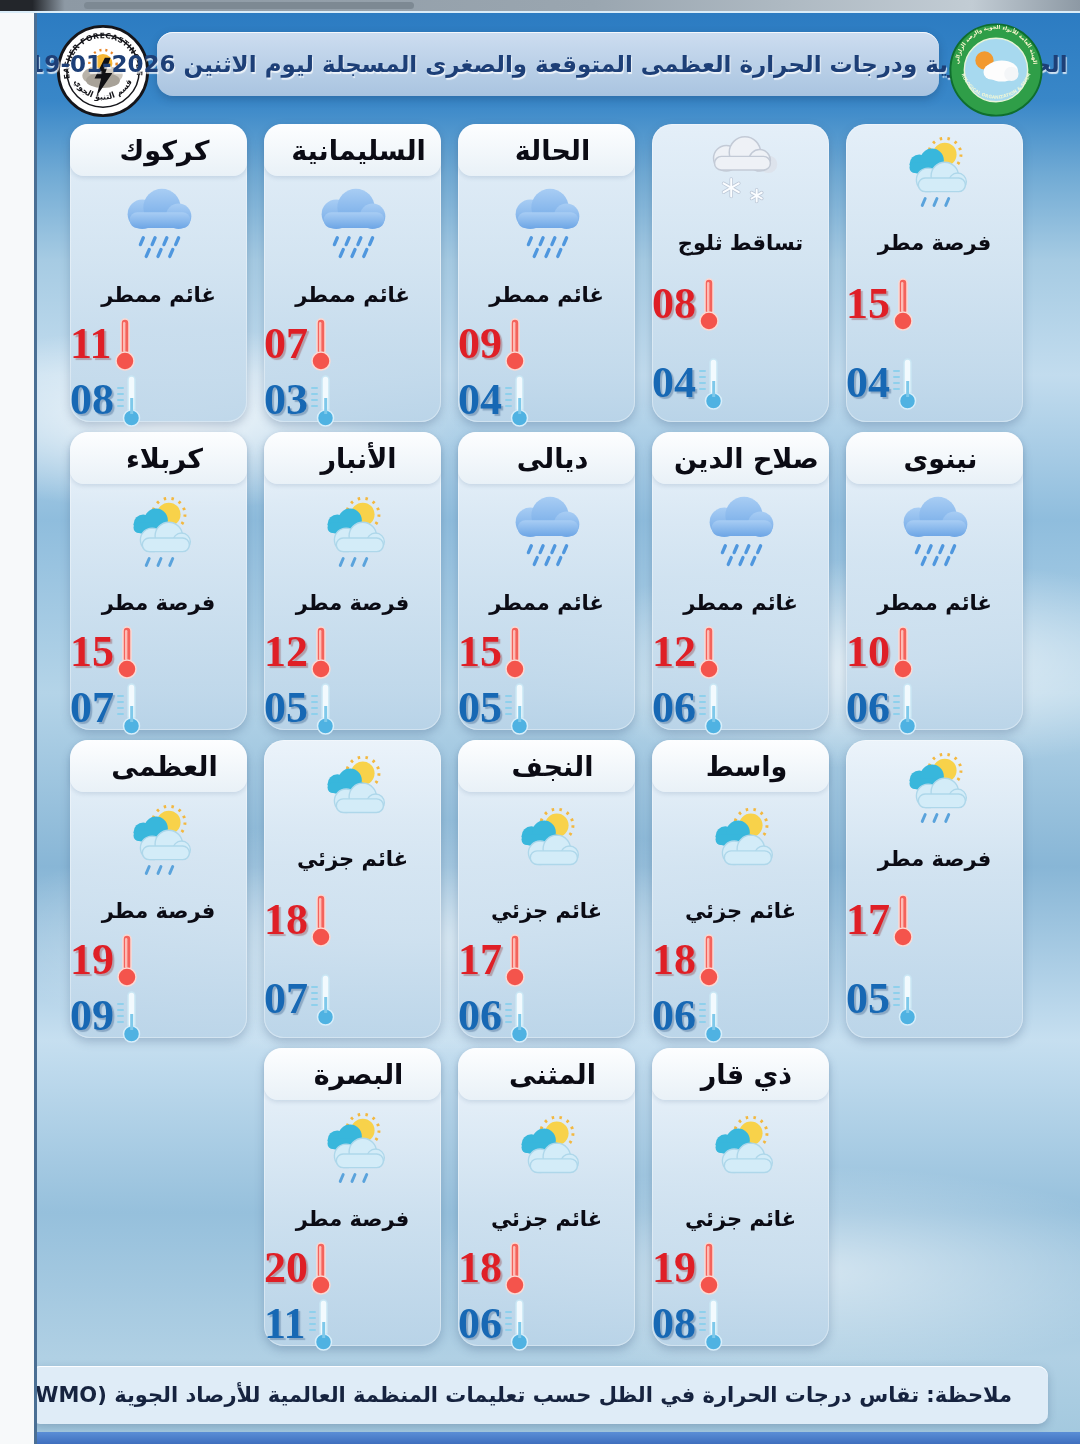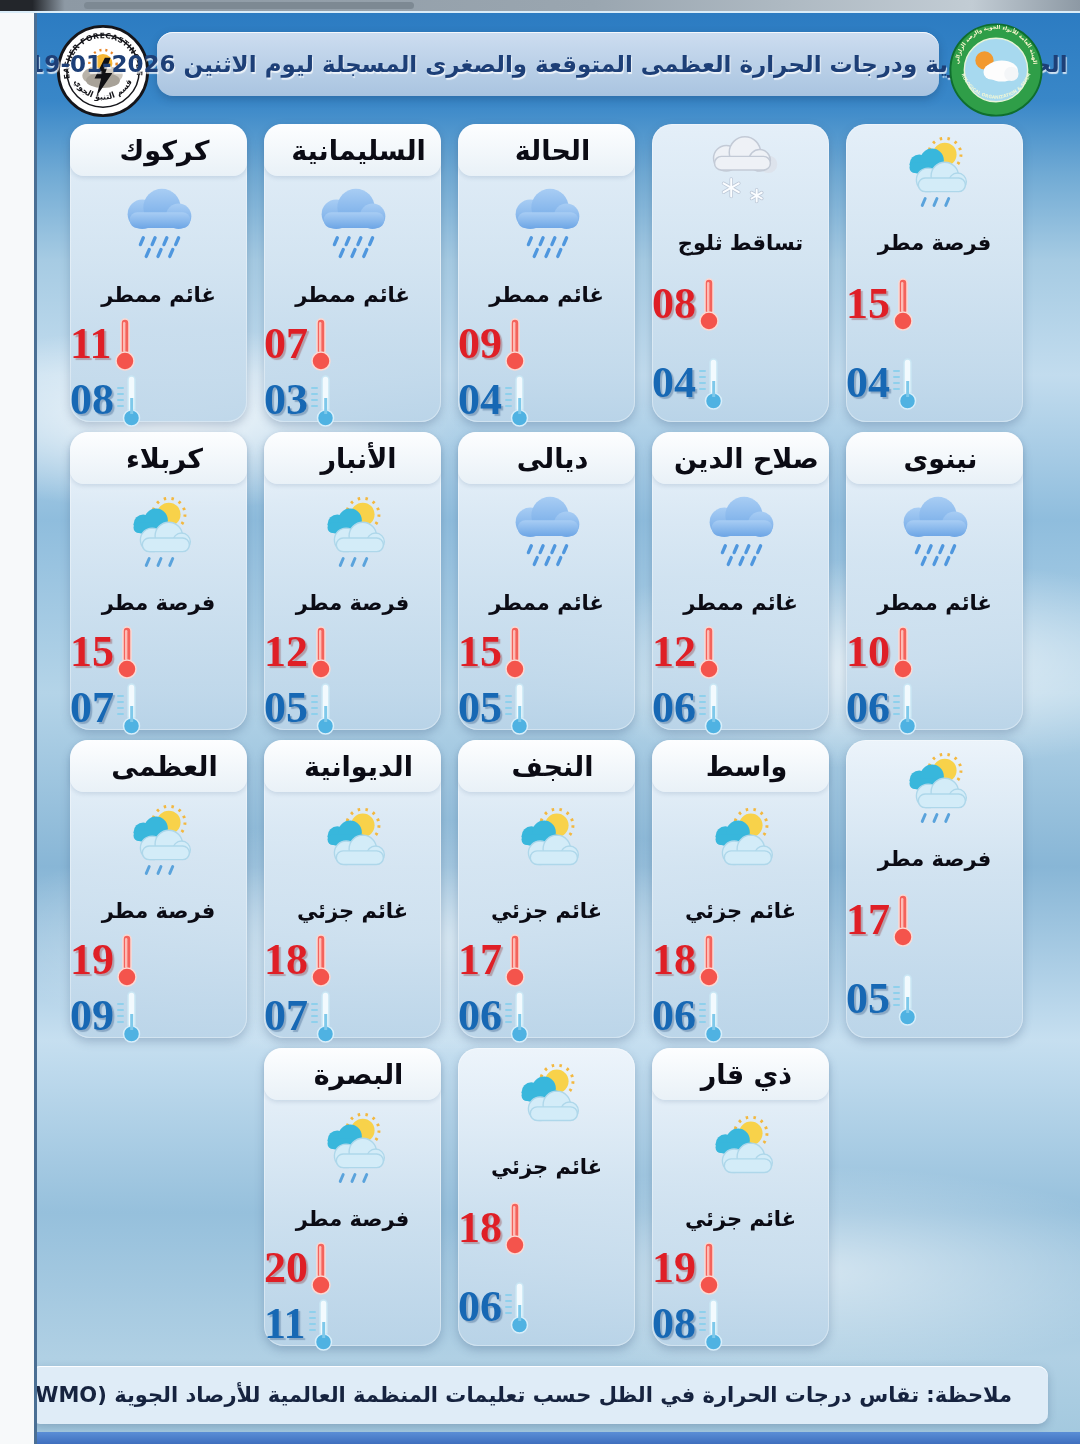--- a/index.html
+++ b/index.html
@@ -837,23 +837,20 @@
                 <line x1="4" y1="34" x2="9" y2="34"></line>
           </g>
           <rect x="14" y="4" width="7" height="36" rx="3.5" fill="#f2fafe" stroke="#c9e6f4" stroke-width="1.5"></rect>
           <circle cx="17.5" cy="46" r="8" fill="#4fb2e2" stroke="#d8eefa" stroke-width="1.5"></circle>
           <rect x="16.2" y="26" width="3" height="16" fill="#7ec9ea"></rect>
         </svg>
       </span>
     </div>
   </div>
       <div class="card">
-    <div class="card-header">
-      <span class="city-name">الديوانية</span>
-    </div>
     <div class="icon-wrap">
           <svg viewBox="0 0 100 90">
             <circle cx="60" cy="27" r="12" fill="#f8d24a"></circle>
             <circle cx="60" cy="27" r="16.5" fill="none" stroke="#f3b840" stroke-width="3" stroke-dasharray="2.5 5.5"></circle>
             <g fill="#38b7dc">
               <circle cx="34" cy="38" r="10"></circle>
               <circle cx="47" cy="34" r="12"></circle>
               <rect x="24" y="36" width="40" height="11" rx="5.5"></rect>
             </g>
             <g fill="#d3ecf8" stroke="#aed7ea" stroke-width="1.4">
@@ -991,20 +988,23 @@
                 <line x1="4" y1="34" x2="9" y2="34"></line>
           </g>
           <rect x="14" y="4" width="7" height="36" rx="3.5" fill="#f2fafe" stroke="#c9e6f4" stroke-width="1.5"></rect>
           <circle cx="17.5" cy="46" r="8" fill="#4fb2e2" stroke="#d8eefa" stroke-width="1.5"></circle>
           <rect x="16.2" y="26" width="3" height="16" fill="#7ec9ea"></rect>
         </svg>
       </span>
     </div>
   </div>
       <div class="card">
+    <div class="card-header">
+      <span class="city-name">المثنى</span>
+    </div>
     <div class="icon-wrap">
           <svg viewBox="0 0 100 90">
             <circle cx="60" cy="27" r="12" fill="#f8d24a"></circle>
             <circle cx="60" cy="27" r="16.5" fill="none" stroke="#f3b840" stroke-width="3" stroke-dasharray="2.5 5.5"></circle>
             <g fill="#38b7dc">
               <circle cx="34" cy="38" r="10"></circle>
               <circle cx="47" cy="34" r="12"></circle>
               <rect x="24" y="36" width="40" height="11" rx="5.5"></rect>
             </g>
             <g fill="#d3ecf8" stroke="#aed7ea" stroke-width="1.4">

